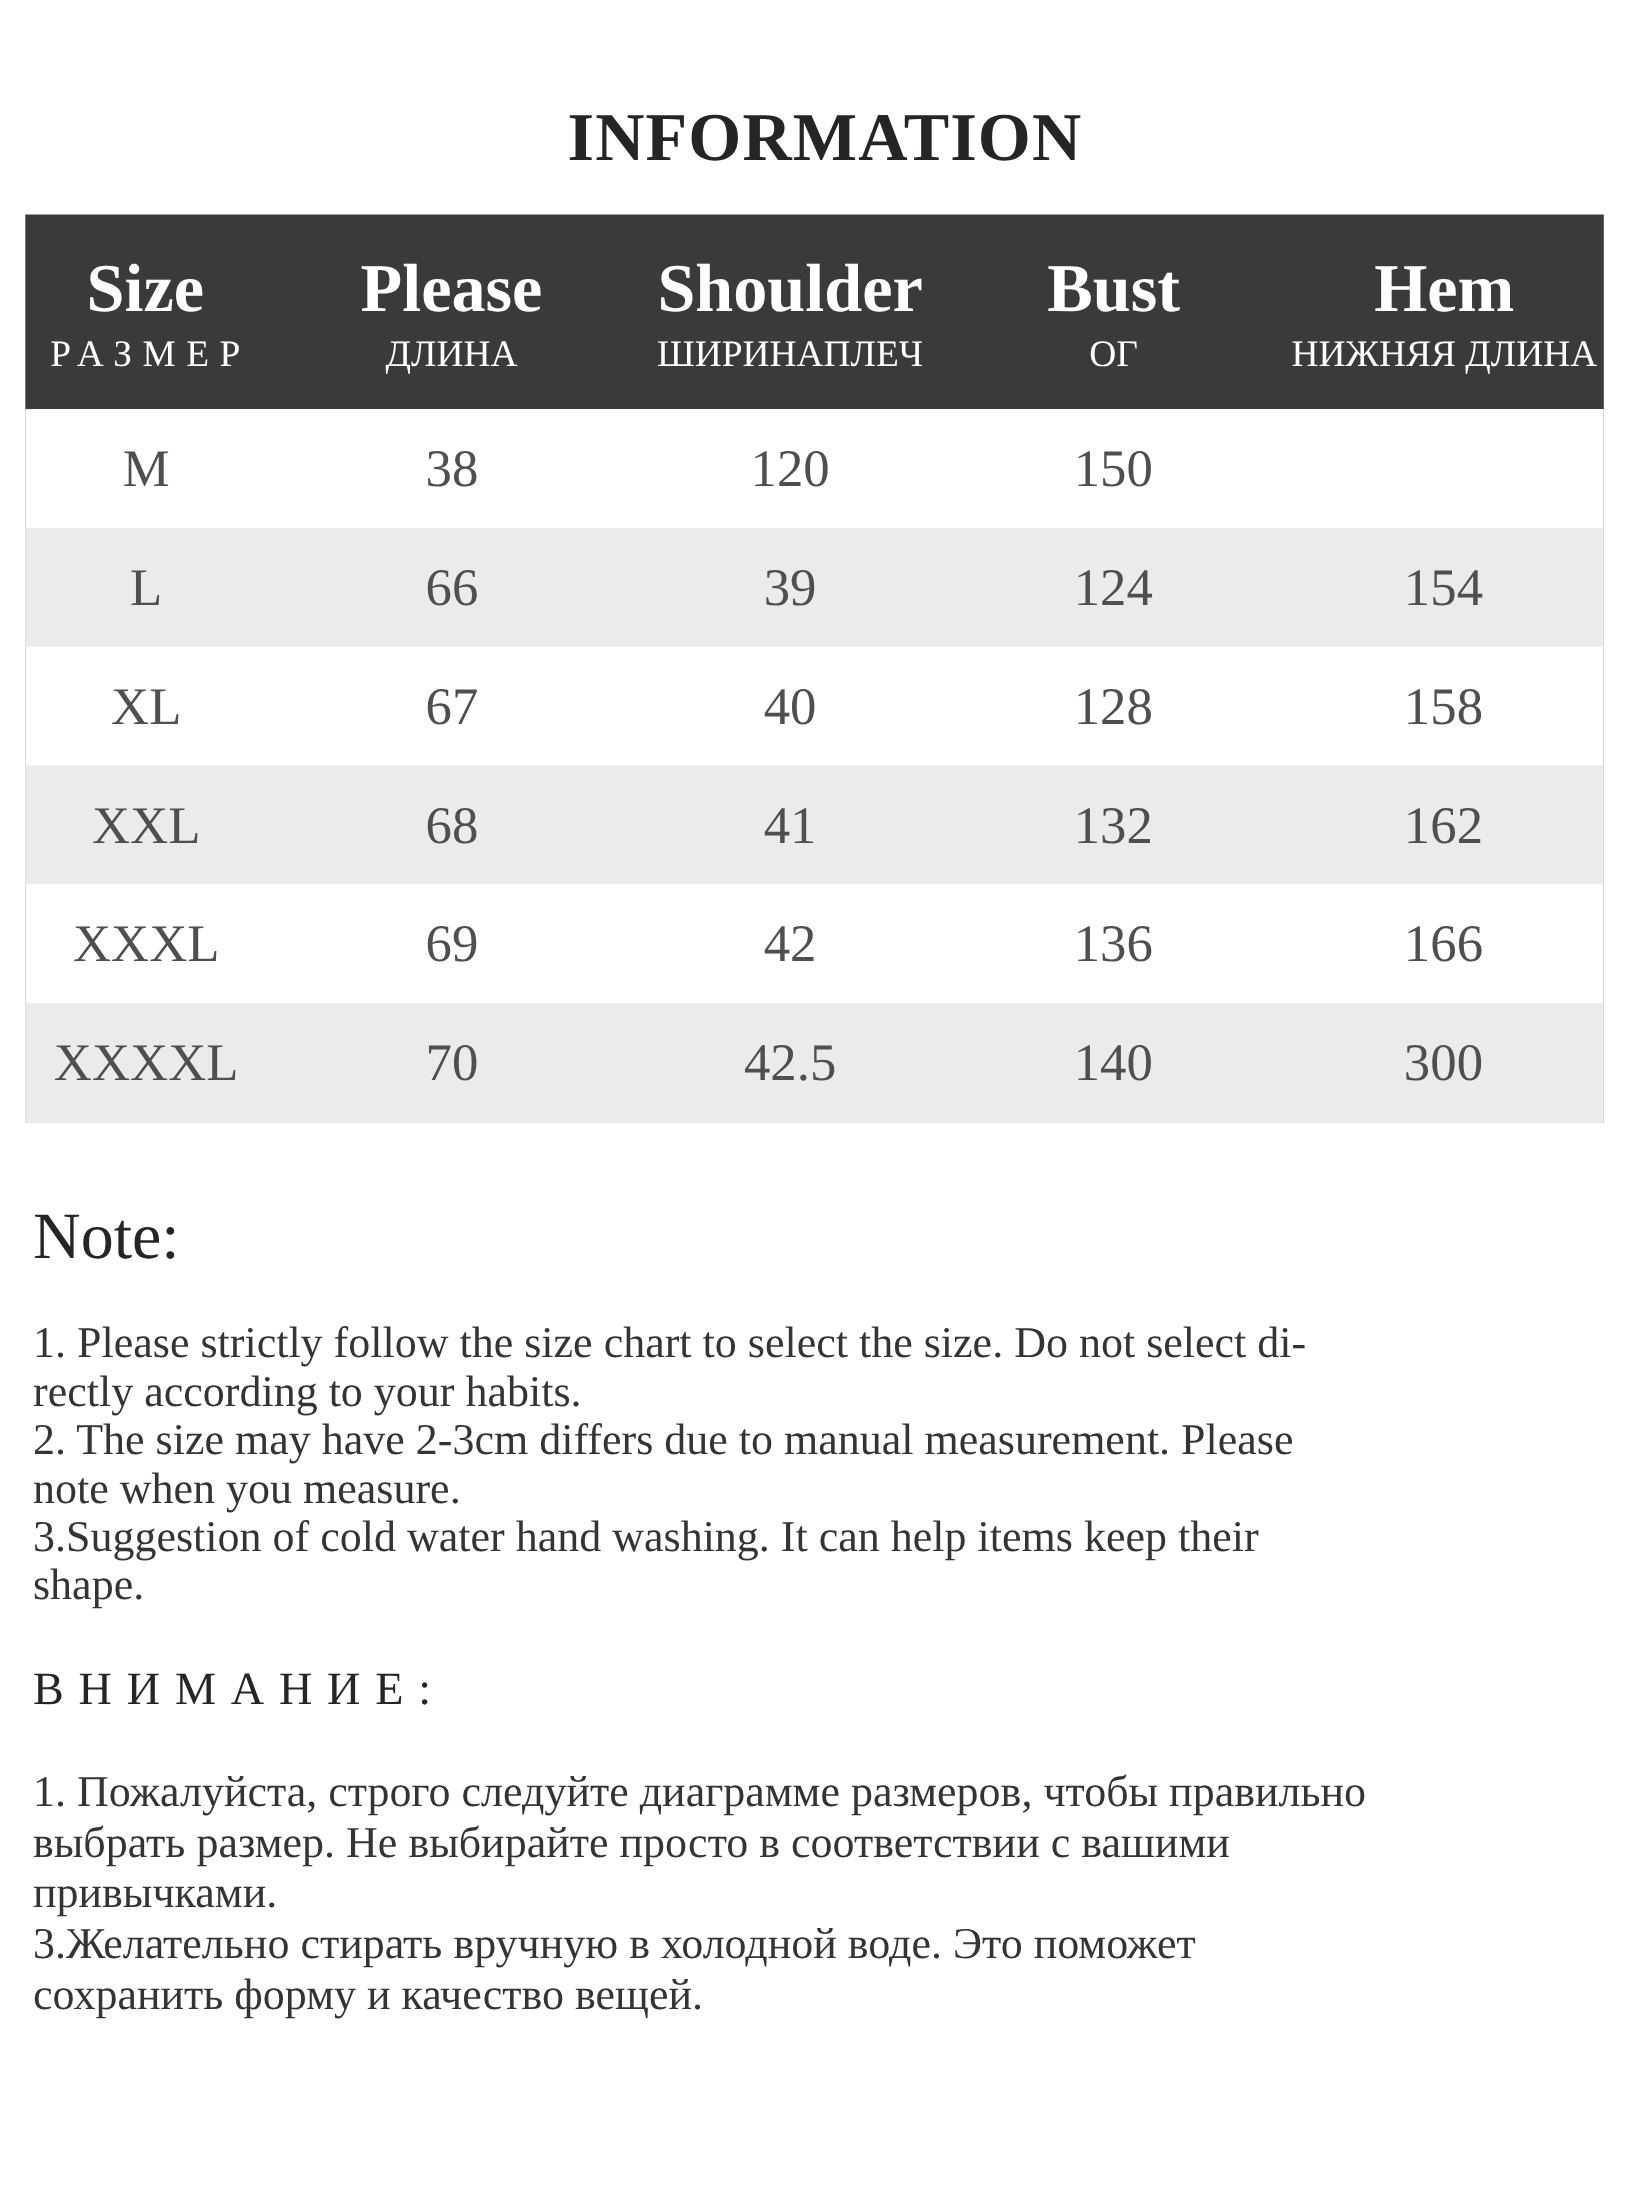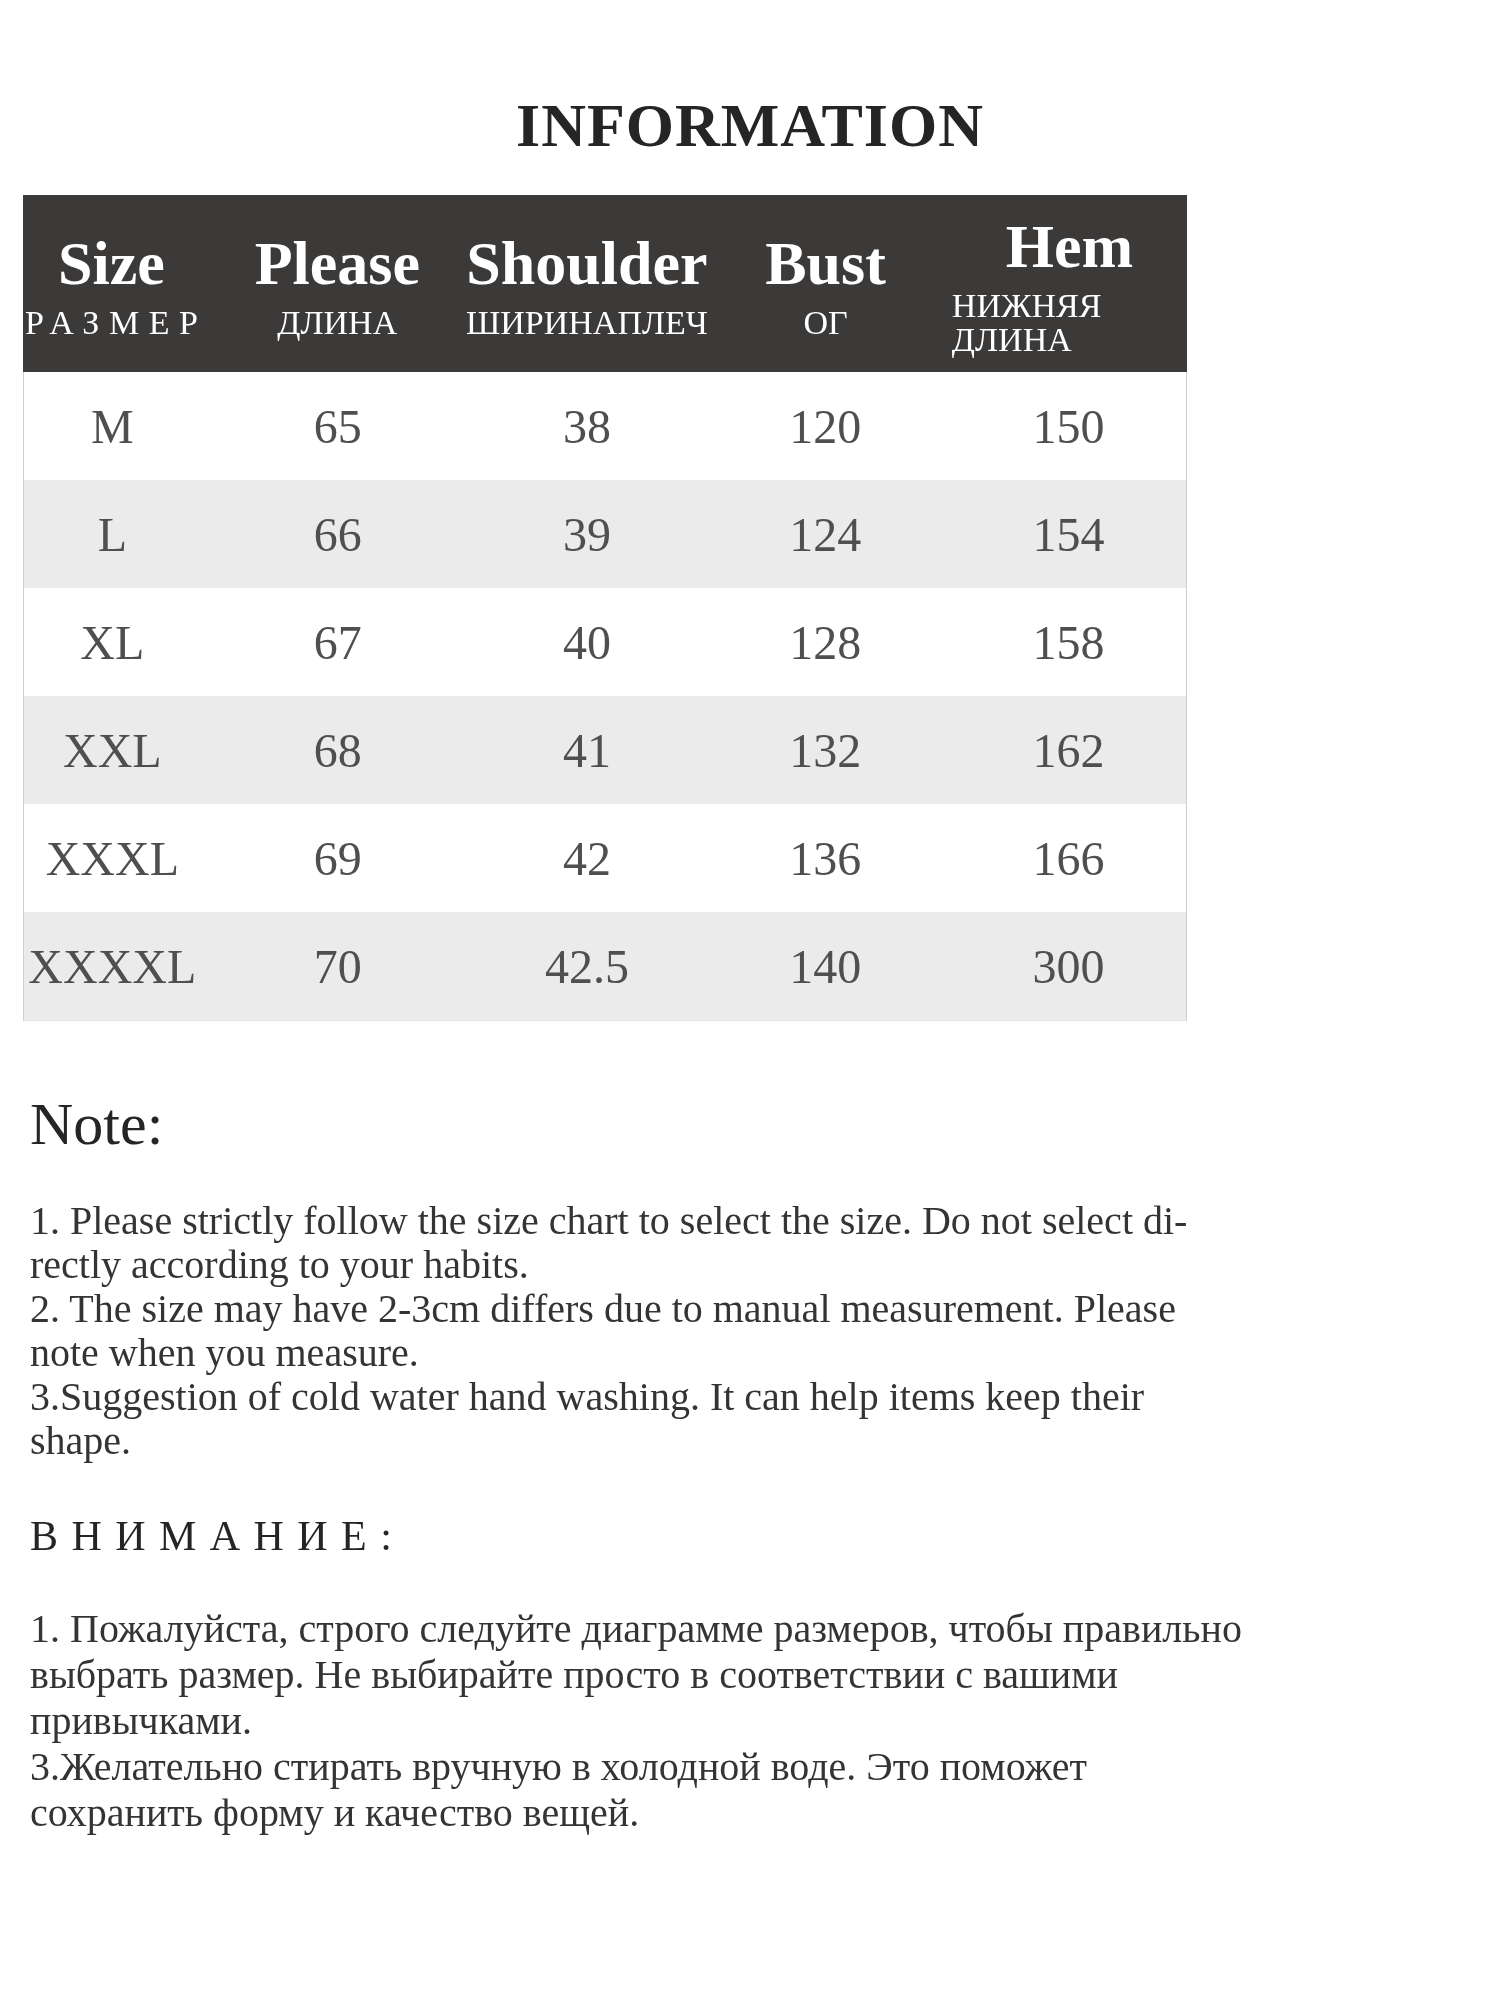--- a/index.html
+++ b/index.html
@@ -19,21 +19,21 @@
     text-align: center;
     font-size: 62px;
     font-weight: 700;
     letter-spacing: 1px;
     color: #262424;
   }
   .size-table {
     position: absolute;
     top: 195px;
     left: 23px;
-    width: 1164px;
+    width: 1435px;
   }
   .thead {
     display: grid;
     grid-template-columns: 15.2% 23.6% 19.3% 21.7% 20.2%;
     background: var(--header-bg, #3c3939);
     height: 177px;
   }
   .th {
     display: flex;
     flex-direction: column;
@@ -117,21 +117,20 @@
           <div class="sub">ОГ</div>
         </div>
         <div class="th">
           <div class="main">Hem</div>
           <div class="sub">НИЖНЯЯ ДЛИНА</div>
         </div>
       </div>
     <div class="tbody">
         <div class="tr">
           <div class="td">M</div>
-          <div class="td">65</div>
           <div class="td">38</div>
           <div class="td">120</div>
           <div class="td">150</div>
         </div>
         <div class="tr">
           <div class="td">L</div>
           <div class="td">66</div>
           <div class="td">39</div>
           <div class="td">124</div>
           <div class="td">154</div>

